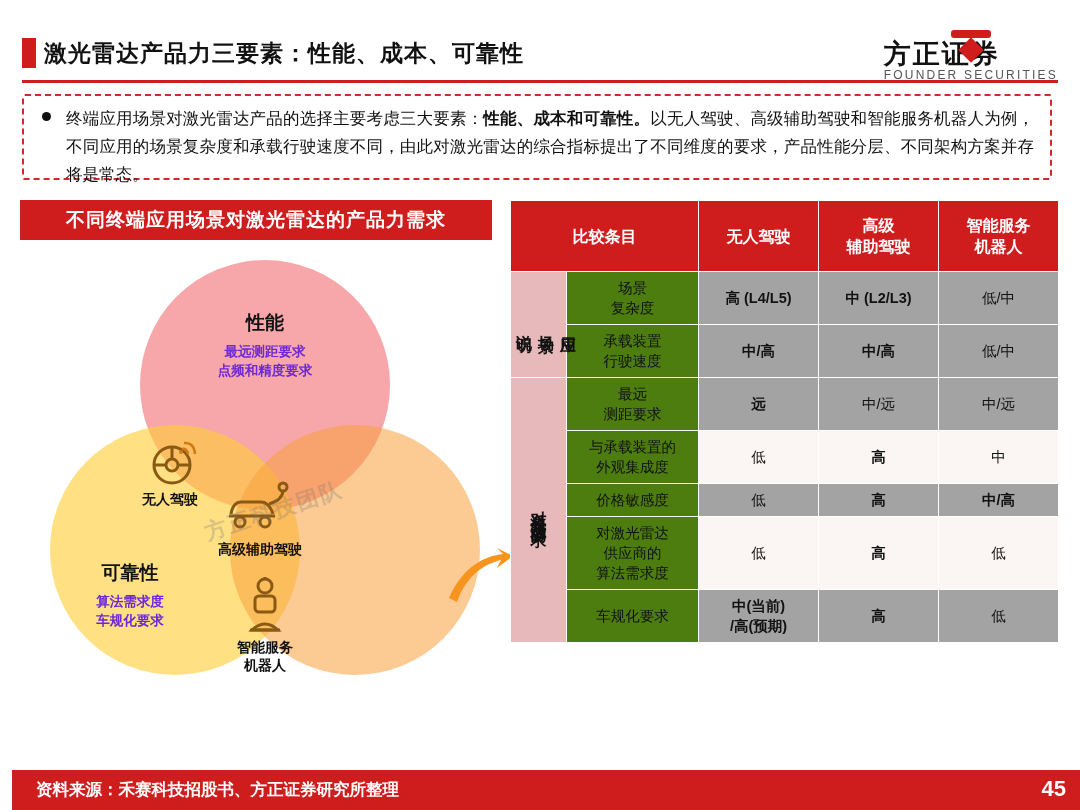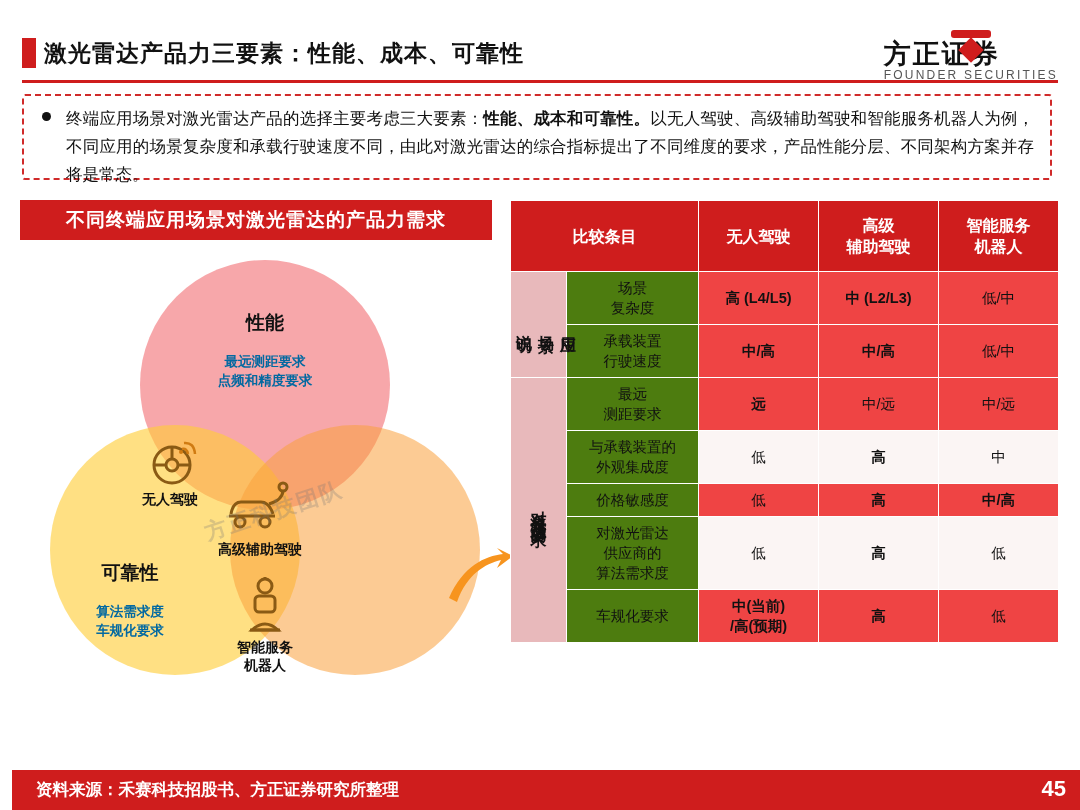--- a/index.html
+++ b/index.html
@@ -73,21 +73,21 @@
   .venn{
     position:absolute;left:20px;top:250px;width:480px;height:500px;
   }
   .circle{position:absolute;border-radius:50%;}
   .c-perf{left:120px;top:10px;width:250px;height:250px;background:rgba(240,95,100,0.55);}
   .c-rel{left:30px;top:175px;width:250px;height:250px;background:rgba(255,205,55,0.62);}
   .c-cost{left:210px;top:175px;width:250px;height:250px;background:rgba(250,160,60,0.55);}
 
   .venn-label{position:absolute;text-align:center;}
   .venn-label .t{font-size:19px;font-weight:bold;color:#111;}
-  .venn-label .s{font-size:13.5px;font-weight:bold;color:#0369a1;line-height:19px;margin-top:16px;}
+  .venn-label .s{font-size:13.5px;font-weight:bold;color:#6d28d9;line-height:19px;margin-top:6px;}
   .lab-perf{left:165px;top:60px;width:160px;}
   .lab-rel{left:35px;top:310px;width:150px;}
   .lab-cost{left:305px;top:310px;width:150px;}
 
   .seg-label{position:absolute;text-align:center;font-size:14px;font-weight:bold;color:#111;line-height:18px;}
   .seg-uav{left:95px;top:240px;width:110px;}
   .seg-adas{left:175px;top:290px;width:130px;}
   .seg-robot{left:190px;top:388px;width:110px;}
 
   .icon-wrap{position:absolute;}
@@ -124,21 +124,21 @@
   .colD{width:120px;}
   .colE{width:120px;}
   .sidecell{
     background:#e8b9bb;font-weight:bold;font-size:16px;line-height:22px;
   }
   .side-vertical{
     writing-mode:vertical-rl;text-orientation:upright;
     letter-spacing:3px;margin:0 auto;
   }
   .rowlabel{background:#4d7c0f;font-weight:normal;line-height:20px;}
-  .cell{background:#ef4444;line-height:20px;}
+  .cell{background:#a3a3a3;line-height:20px;}
   .cell.b{font-weight:bold;}
   .cell.alt{background:#fbf5f4;}
 
   
   .footer{
     position:absolute;left:0;bottom:0;width:1080px;height:40px;background:#cf1d1d;margin-left:12px;
   }
   .footer-text{
     position:absolute;left:24px;top:9px;color:#fff;font-size:16.5px;font-weight:bold;
   }

